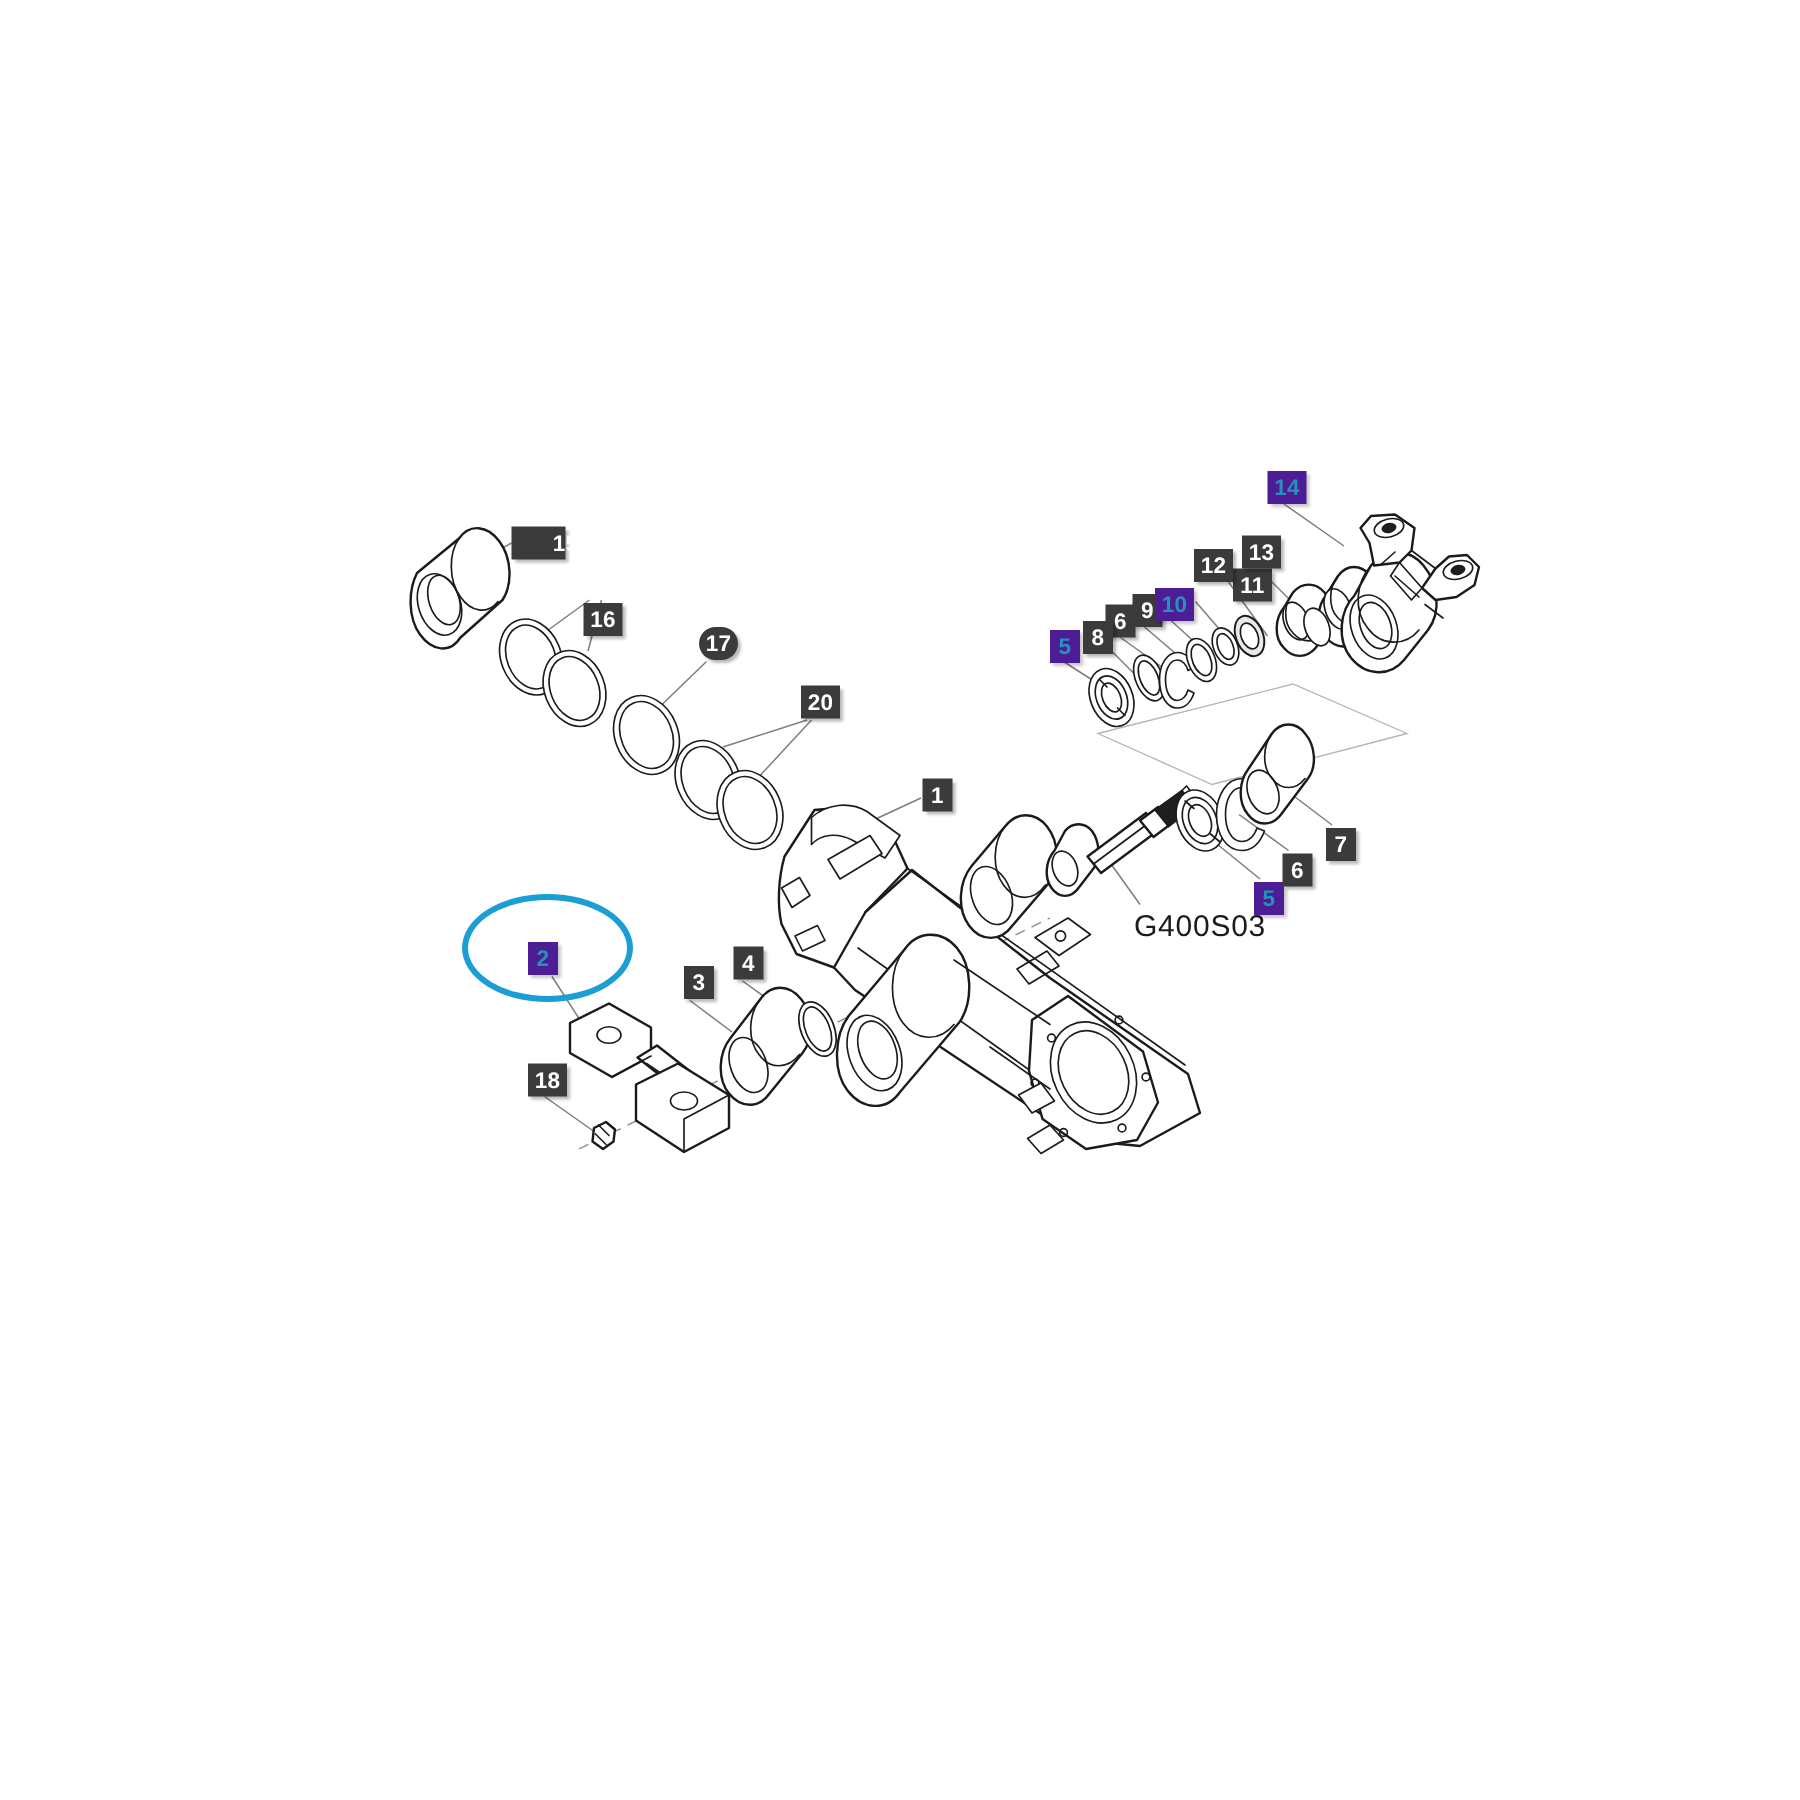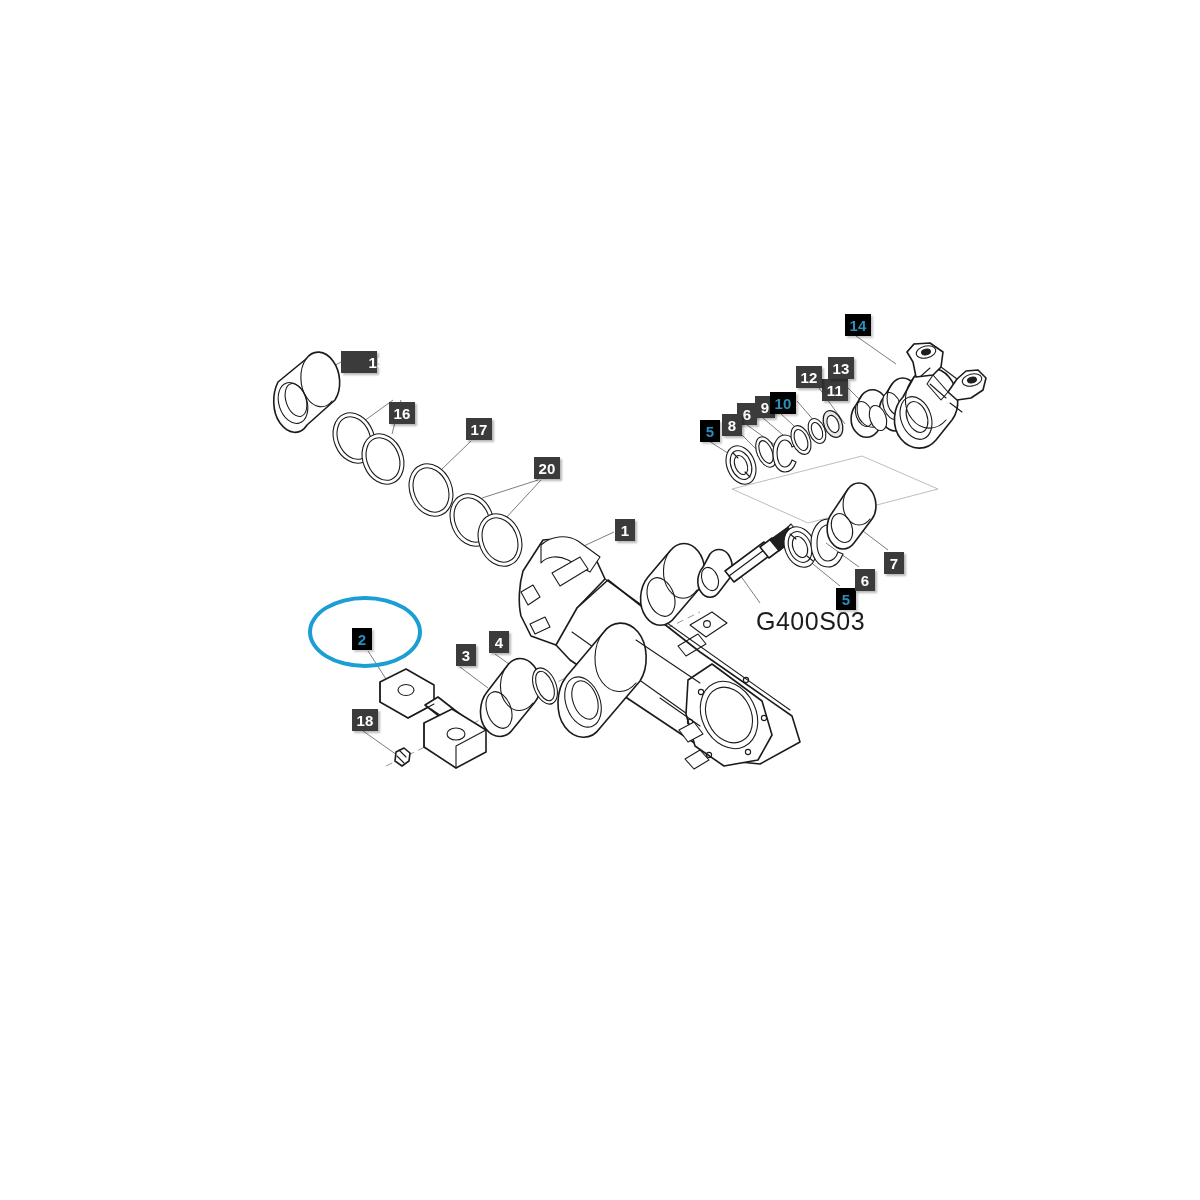--- a/index.html
+++ b/index.html
@@ -40,34 +40,34 @@
     line-height: 1;
     letter-spacing: 0.2px;
     user-select: none;
   }
   .badge.dark {
     background: #3b3b3b;
     color: #ffffff;
     box-shadow: 2px 2px 2px rgba(0,0,0,0.28);
   }
   .badge.highlight {
-    background: #000000;
+    background: #4c1d95;
     color: #2a8fbd;
     box-shadow: 2px 2px 2px rgba(0,0,0,0.22);
   }
   .badge.w2 { width: 26px; height: 22px; }
   .badge.w1 { width: 20px; height: 22px; }
 
   
   #part-code {
     position: absolute;
     left: 756px;
     top: 607px;
     font-family: "Liberation Sans", sans-serif;
-    font-size: 25px;
+    font-size: 20px;
     color: #1b1b1b;
     letter-spacing: 0.5px;
     white-space: nowrap;
   }
 
   
   #highlight-ellipse {
     position: absolute;
     left: 308px;
     top: 596px;
@@ -378,18 +378,18 @@
       <div class="badge highlight w2" style="left: 770px; top: 392px;">10</div>
       <div class="badge dark w2" style="left: 822px; top: 379px;">11</div>
       <div class="badge dark w2" style="left: 796px; top: 366px;">12</div>
       <div class="badge dark w2" style="left: 828px; top: 357px;">13</div>
       <div class="badge highlight w2" style="left: 845px; top: 314px;">14</div>
       <div class="badge highlight w1" style="left: 836px; top: 588px;">5</div>
       <div class="badge dark w1" style="left: 855px; top: 569px;">6</div>
       <div class="badge dark w1" style="left: 884px; top: 552px;">7</div>
       <div class="badge dark w2" style="left: 341px; top: 351px; padding-left: 36px;">15</div>
       <div class="badge dark w2" style="left: 389px; top: 377px; margin-top: 25px;">16</div>
-      <div class="badge dark w2" style="left: 466px; top: 418px;">17</div>
+      <div class="badge dark w2" style="left: 466px; top: 418px; border-radius: 11px;">17</div>
       <div class="badge dark w2" style="left: 534px; top: 457px;">20</div>
       <div class="badge dark w2" style="left: 352px; top: 709px;">18</div>
     </div>
 
 </div>
 
 </body></html>

